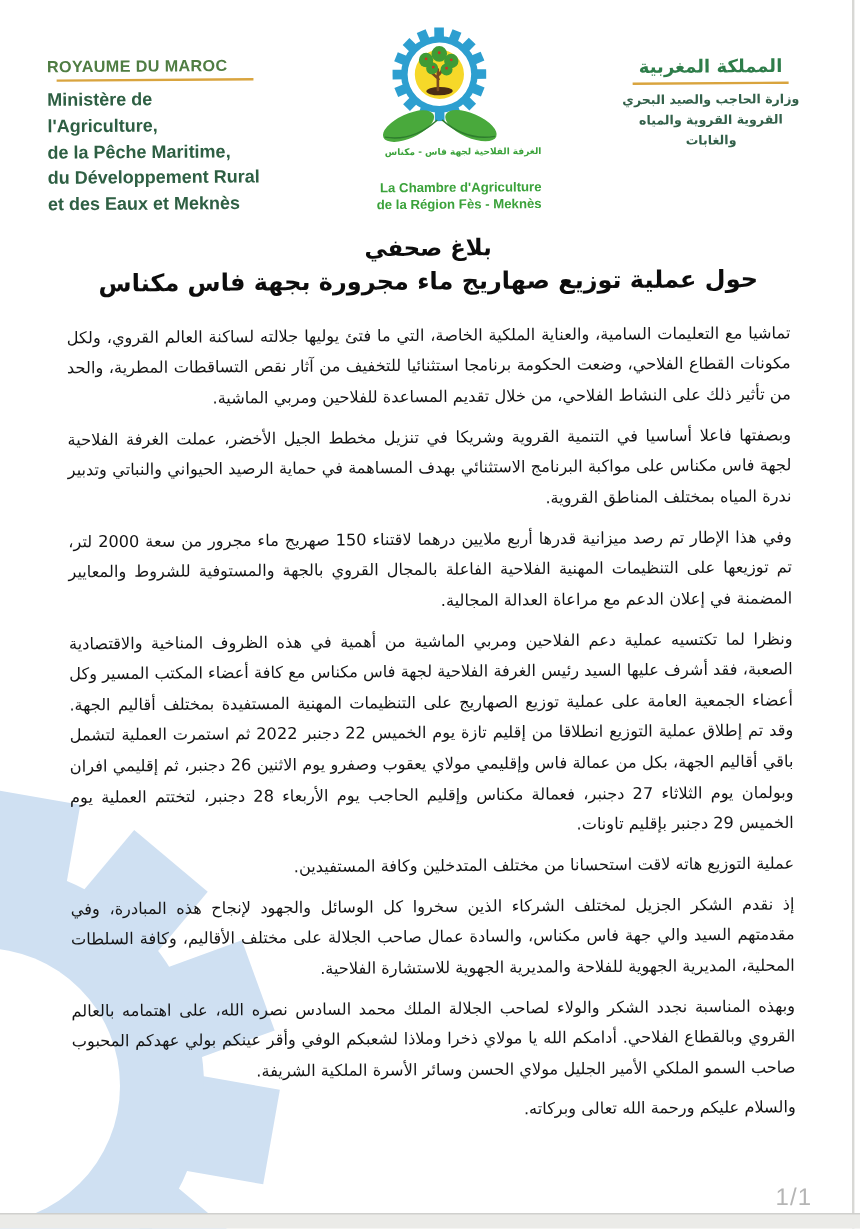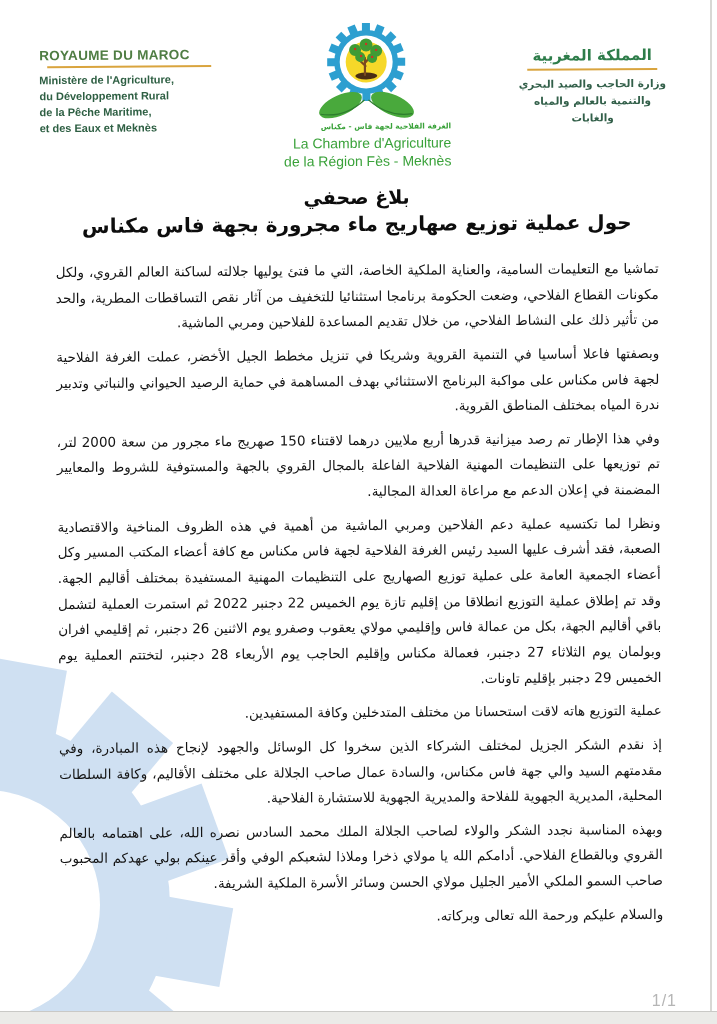--- a/index.html
+++ b/index.html
@@ -26,26 +26,26 @@
   .hdr {
     display:flex; justify-content:space-between; align-items:flex-start;
     padding:26px 42px 0 42px;
   }
   .hdr-left { width:180px; text-align:left; padding-top:20px;
     font-family:"Liberation Sans", sans-serif; }
   .hdr-left-title { font-size:13.5px; font-weight:700; color:#4f7d43;
     letter-spacing:.3px; padding-bottom:3px; }
   .hdr-rule { height:2px; background:#d9a43e; margin:0 auto 5px auto; }
   .hdr-rule.left { width:164px; }
-  .hdr-left-lines { font-size:11px; font-weight:700; color:#2e5f43; line-height:1.45; }
+  .hdr-left-lines { font-size:15px; font-weight:700; color:#2e5f43; line-height:1.45; }
 
   .hdr-center { width:170px; text-align:right; margin-top:-4px; }
   .logo-svg { display:block; margin:0 auto; }
   .logo-caption-ar { font-size:7.5px; font-weight:700; color:#3aa23a; margin-top:-2px; }
-  .logo-caption-fr { font-size:14px; font-weight:400; color:#3aa23a; line-height:1.25; margin-top:4px;
+  .logo-caption-fr { font-size:11px; font-weight:700; color:#3aa23a; line-height:1.25; margin-top:20px;
     font-family:"Liberation Sans", sans-serif; }
 
   .hdr-right { width:160px; text-align:center; padding-top:22px; direction:rtl; }
   .hdr-right-title { font-size:15px; font-weight:700; color:#2e7d4a; padding-bottom:4px; }
   .hdr-rule.right { width:130px; }
   .hdr-right-lines { font-size:10.5px; font-weight:700; color:#33604a; line-height:1.6; }
 
   
   .doc-title { text-align:center; direction:rtl; margin-top:16px; color:#0d0d0d; }
   .doc-title-l1 { font-size:19px; font-weight:700; }
@@ -54,21 +54,21 @@
   
   .body-text {
     direction:rtl; text-align:justify; padding:22px 57px 0 57px;
     font-size:13.5px; line-height:1.9; color:#141414;
   }
   .body-text p { margin-bottom:8px; }
 
   .page-num {
     position:absolute; right:40px; bottom:14px; z-index:2;
     font-family:"Liberation Sans", sans-serif;
-    font-size:16px; color:#b5b5b5; letter-spacing:1px;
+    font-size:20px; color:#b5b5b5; letter-spacing:1px;
   }
 </style>
 </head>
 <body>
 
 <div class="page">
 
   <div class="watermark">
     <svg width="560" height="560" viewBox="0 0 560 560">
       <g fill="#cfe0f2">
@@ -92,22 +92,22 @@
 
   <div class="content">
 
     <div class="hdr">
 
       <div class="hdr-left">
         <div class="hdr-left-title">ROYAUME DU MAROC</div>
         <div class="hdr-rule left"></div>
         <div class="hdr-left-lines">
           <div>Ministère de l'Agriculture,</div>
+          <div>de la Pêche Maritime,</div>
           <div>du Développement Rural</div>
-          <div>de la Pêche Maritime,</div>
           <div>et des Eaux et Meknès</div>
         </div>
       </div>
 
       <div class="hdr-center">
         <svg class="logo-svg" width="120" height="102" viewBox="0 0 120 102">
 
           <g fill="#2d9fd0">
             <rect x="56" y="1" width="8" height="11" transform="rotate(0 60 40)"></rect>
             <rect x="56" y="1" width="8" height="11" transform="rotate(22.5 60 40)"></rect>
@@ -160,21 +160,21 @@
           <div>La Chambre d'Agriculture</div>
           <div>de la Région Fès - Meknès</div>
         </div>
       </div>
 
       <div class="hdr-right">
         <div class="hdr-right-title">المملكة المغربية</div>
         <div class="hdr-rule right"></div>
         <div class="hdr-right-lines">
           <div>وزارة الحاجب والصيد البحري</div>
-          <div>والتنمية بالعالم والمياه</div>
+          <div>القروية القروية والمياه</div>
           <div>والغابات</div>
         </div>
       </div>
     </div>
 
     <div class="doc-title">
       <div class="doc-title-l1">بلاغ صحفي</div>
       <div class="doc-title-l2">حول عملية توزيع صهاريج ماء مجرورة بجهة فاس مكناس</div>
     </div>
 

